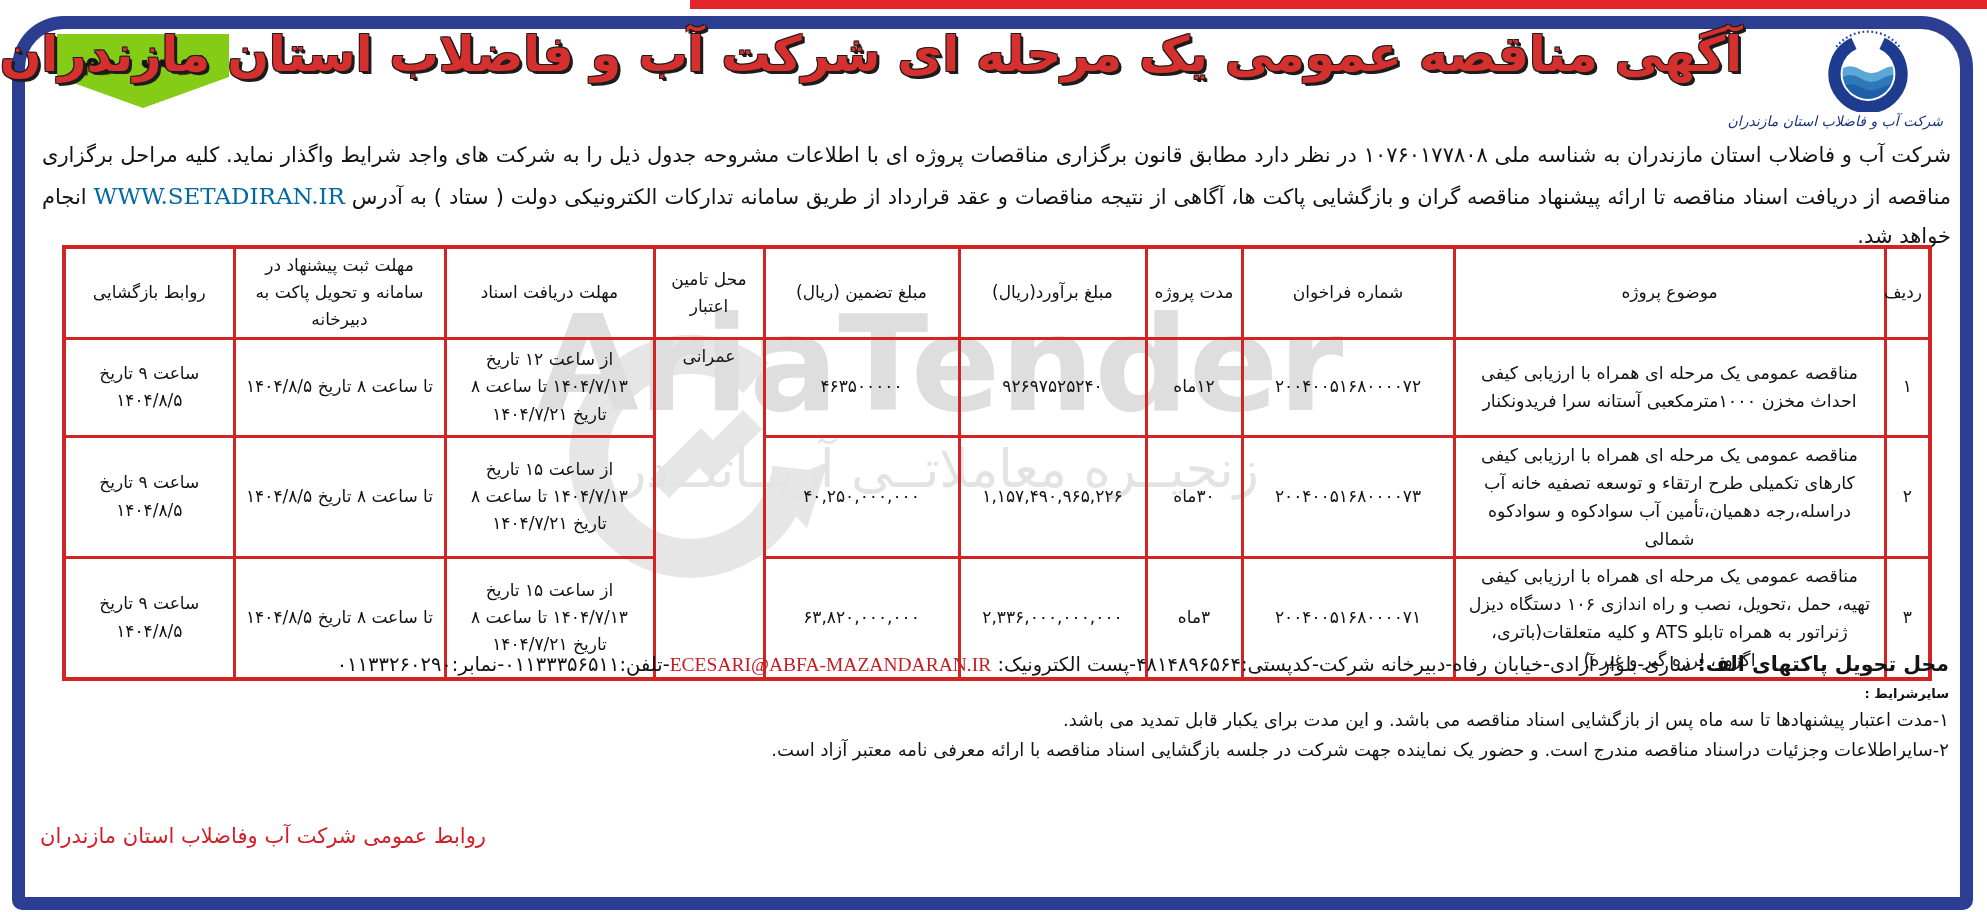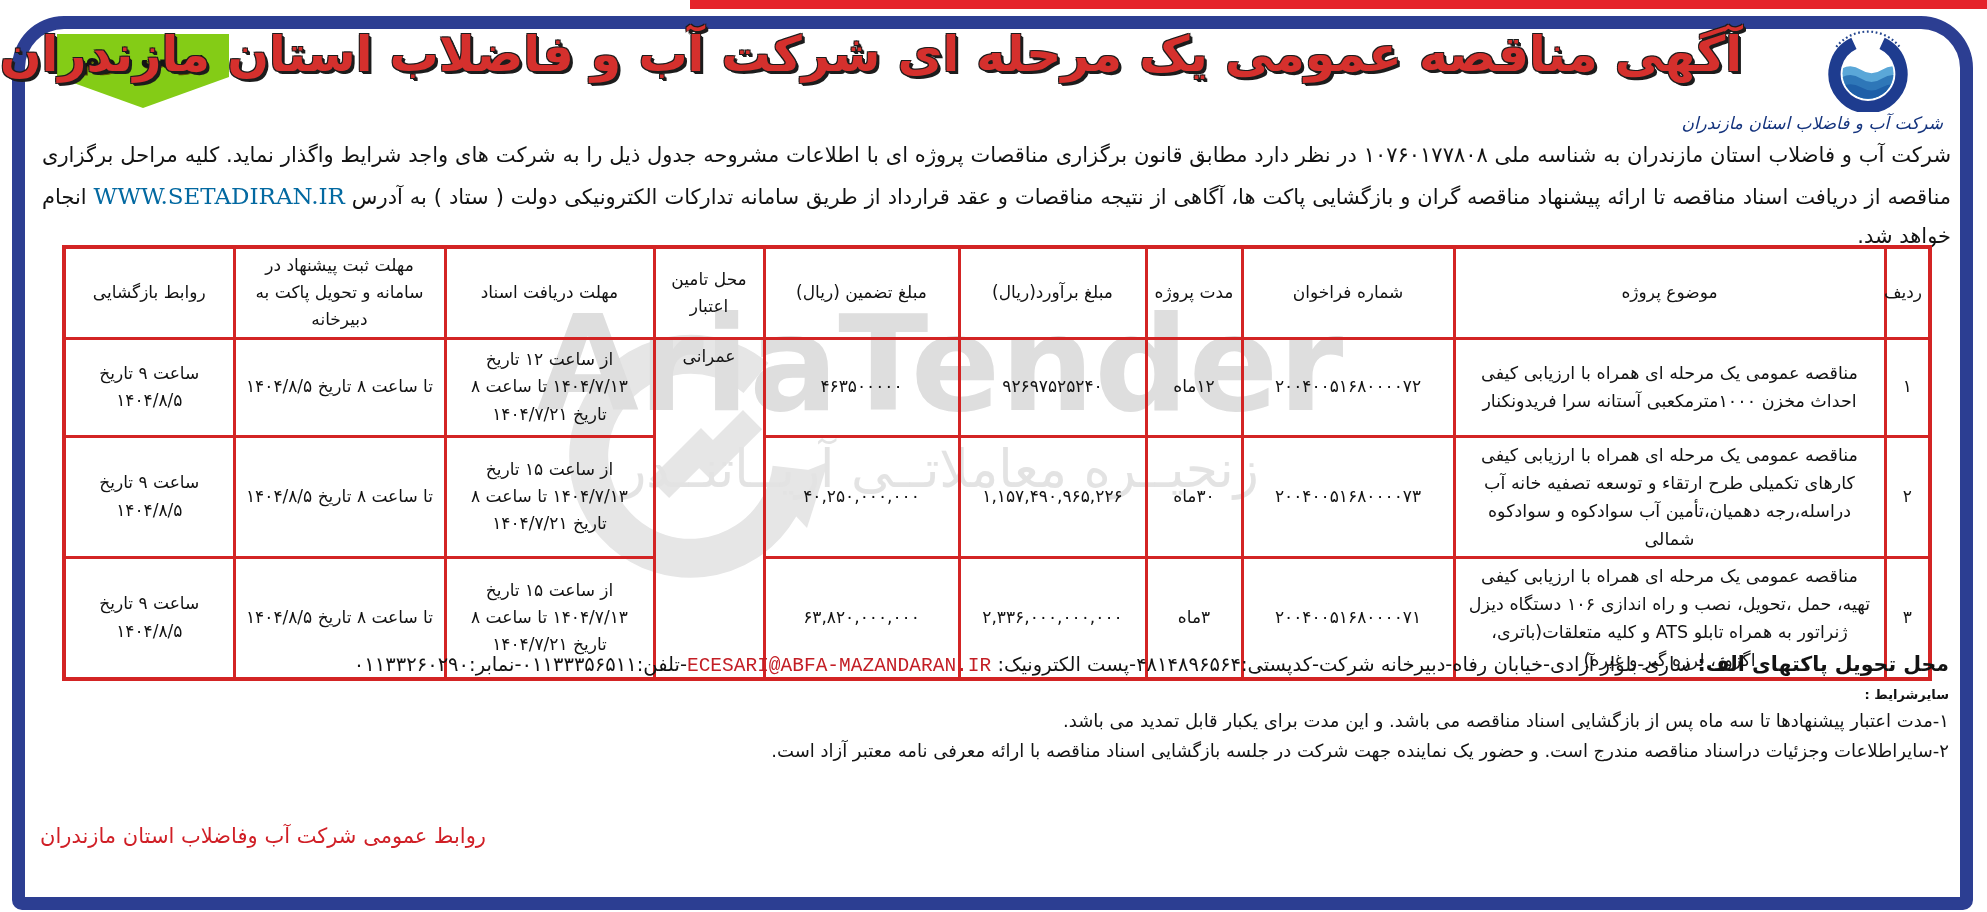--- a/index.html
+++ b/index.html
@@ -20,21 +20,21 @@
 
   
   .title { position:absolute; left:245px; right:245px; top:26px; direction:rtl; text-align:center;
            font-size:49px; font-weight:bold; color:#d5302d; white-space:nowrap;
            text-shadow:3px 3px 0 #1c1c1c, -1px -1px 0 #1c1c1c, 1px -1px 0 #1c1c1c,
                        -1px 1px 0 #1c1c1c, 2px 2px 0 #1c1c1c; }
 
   
   .logo { position:absolute; right:44px; top:24px; width:150px; text-align:center; }
   .logo svg { width:88px; height:88px; display:block; margin:0 auto; }
-  .logo-caption { margin-top:1px; direction:rtl; font-size:17px; color:#16357e;
+  .logo-caption { margin-top:1px; direction:rtl; font-size:14px; color:#16357e;
                   font-family:"DejaVu Serif", serif; font-style:italic; white-space:nowrap; }
 
   
   .intro { position:absolute; left:42px; right:36px; top:136px; direction:rtl;
            text-align:justify; font-size:21px; line-height:1.85; color:#131313; }
   .intro .url { color:#0369a1; font-family:"DejaVu Serif", serif; font-size:23px; }
 
   
   .watermark { position:absolute; left:470px; top:292px; width:940px; height:330px;
                z-index:1; pointer-events:none; text-align:center; }
@@ -51,21 +51,21 @@
       border:3px solid #d32424; text-align:center; vertical-align:middle;
       font-size:17px; font-weight:normal; color:#131313; padding:3px 6px; line-height:1.6; }
   .tender-table { border:4px solid #d32424; }
   .tender-table td.subject-cell { font-size:17.5px; padding:3px 12px; }
 
   
   .bottom { position:absolute; left:40px; right:38px; top:646px; direction:rtl;
             color:#131313; z-index:2; }
   .b-line { font-size:19.5px; line-height:1.78; text-align:right; }
   .b-label { font-weight:bold; font-size:20.5px; }
-  .email { color:#c31e25; font-family:Liberation Mono, monospace; }
+  .email { color:#c31e25; font-family:Liberation Serif, serif; }
   .other-label { font-weight:bold; font-size:13px; line-height:1.7; }
   .condition { font-size:18px; line-height:1.7; }
 
   .signature { position:absolute; left:40px; top:824px; direction:rtl; color:#d01f26;
                font-weight:normal; font-size:21px; z-index:2; }
 </style>
 </head>
 <body>
 
 <div class="page">

